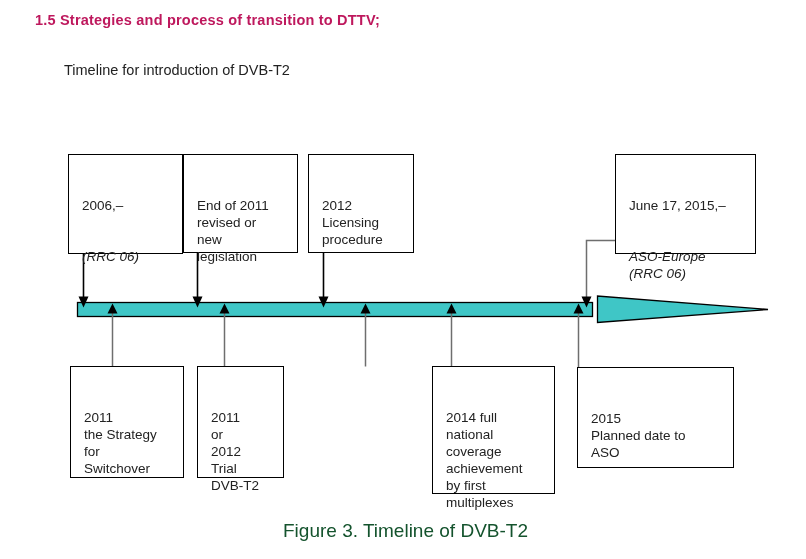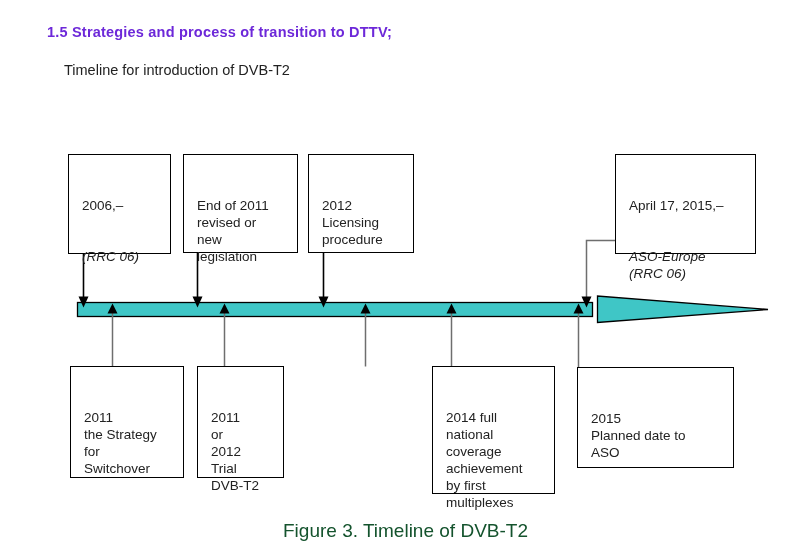--- a/index.html
+++ b/index.html
@@ -8,22 +8,22 @@
   }
   html,body{margin:0;padding:0;background:#ffffff;}
   body{
     width:806px;height:559px;
     font-family:"Liberation Sans",sans-serif;
     color:#1a1a1a;
     overflow:hidden;
   }
   .page{position:relative;width:806px;height:559px;background:#fff;}
   .heading{
-    position:absolute;left:35px;top:12px;margin:12px;
-    font-size:14.5px;font-weight:bold;letter-spacing:.2px;color:#6d28d9;
+    position:absolute;left:35px;top:12px;margin:0;
+    font-size:14.5px;font-weight:bold;letter-spacing:.2px;color:#be185d;
   }
   .subtitle{
     position:absolute;left:35px;top:62px;
     font-size:14.5px;color:#222;margin-left:29px;
   }
   .figure{position:absolute;left:0;top:0;width:806px;height:559px;}
   svg.overlay{position:absolute;left:0;top:0;pointer-events:none;}
   .bar{fill:var(--teal);stroke:#000;stroke-width:1.3;}
   .cline{stroke:#000;stroke-width:1.6;}
   .gline{stroke:var(--lgray);stroke-width:1.5;fill:none;}
@@ -71,37 +71,37 @@
       <line class="gline" x1="224.5" y1="366.5" x2="224.5" y2="313"></line>
       <polygon class="ah" points="219.5,313.5 229.5,313.5 224.5,303.5"></polygon>
       <line class="gline" x1="365.5" y1="366.5" x2="365.5" y2="313"></line>
       <polygon class="ah" points="360.5,313.5 370.5,313.5 365.5,303.5"></polygon>
       <line class="gline" x1="451.5" y1="366.5" x2="451.5" y2="313"></line>
       <polygon class="ah" points="446.5,313.5 456.5,313.5 451.5,303.5"></polygon>
       <line class="gline" x1="578.5" y1="367" x2="578.5" y2="313"></line>
       <polygon class="ah" points="573.5,313.5 583.5,313.5 578.5,303.5"></polygon>
     </svg>
 
-    <div class="box" style="left:68px;top:154px;width:103px;height:100px">
+    <div class="box" style="left:68px;top:154px;width:115px;height:100px">
       <div>2006,–</div>
       <div class="italic">(RRC 06)</div>
     </div>
     <div class="box" style="left:183px;top:154px;width:115px;height:99px">
       <div>End of 2011
 revised or
 new
 legislation</div>
     </div>
     <div class="box" style="left:308px;top:154px;width:106px;height:99px">
       <div>2012
 Licensing
 procedure</div>
     </div>
     <div class="box" style="left:615px;top:154px;width:141px;height:100px">
-      <div>April 17, 2015,–</div>
+      <div>June 17, 2015,–</div>
       <div class="italic">ASO-Europe
 (RRC 06)</div>
     </div>
 
     <div class="box" style="left:70px;top:366px;width:114px;height:112px">
       <div>2011
 the Strategy
 for
 Switchover</div>
     </div>

